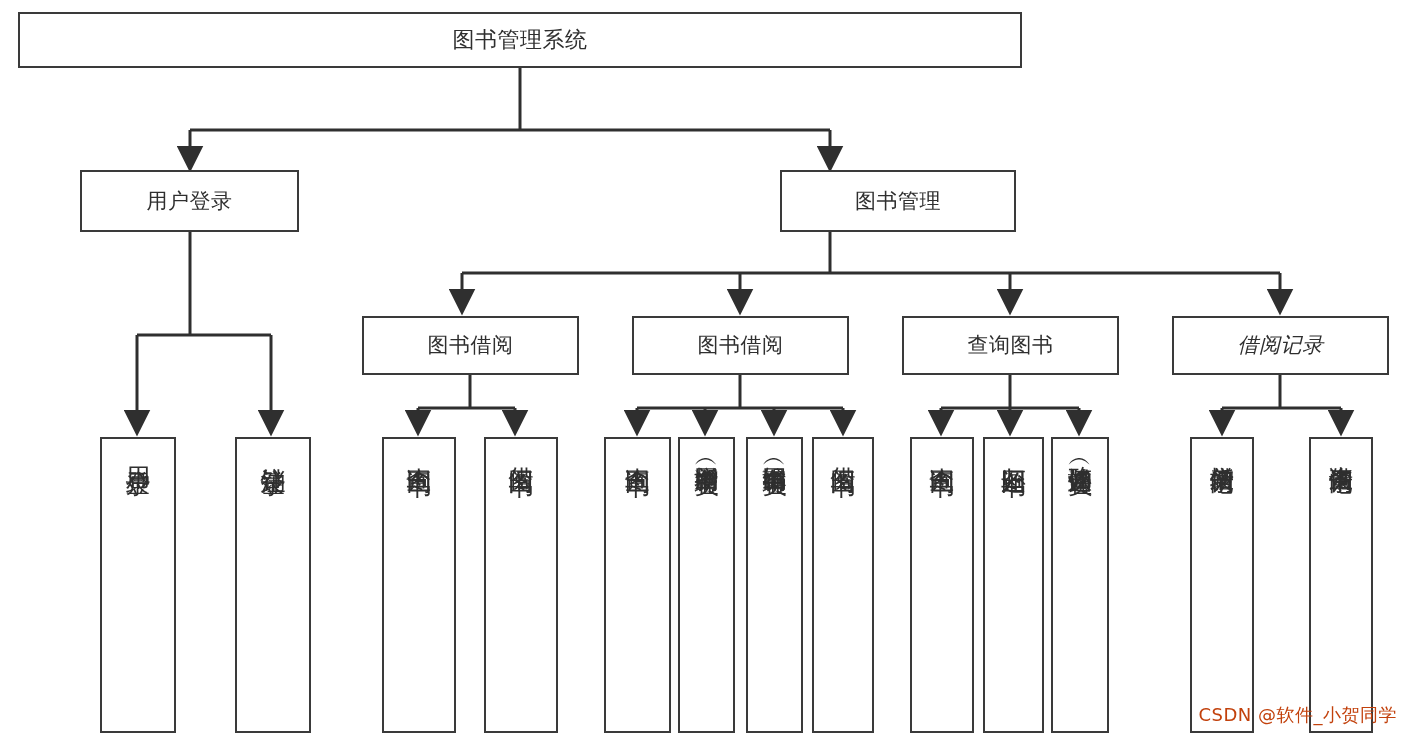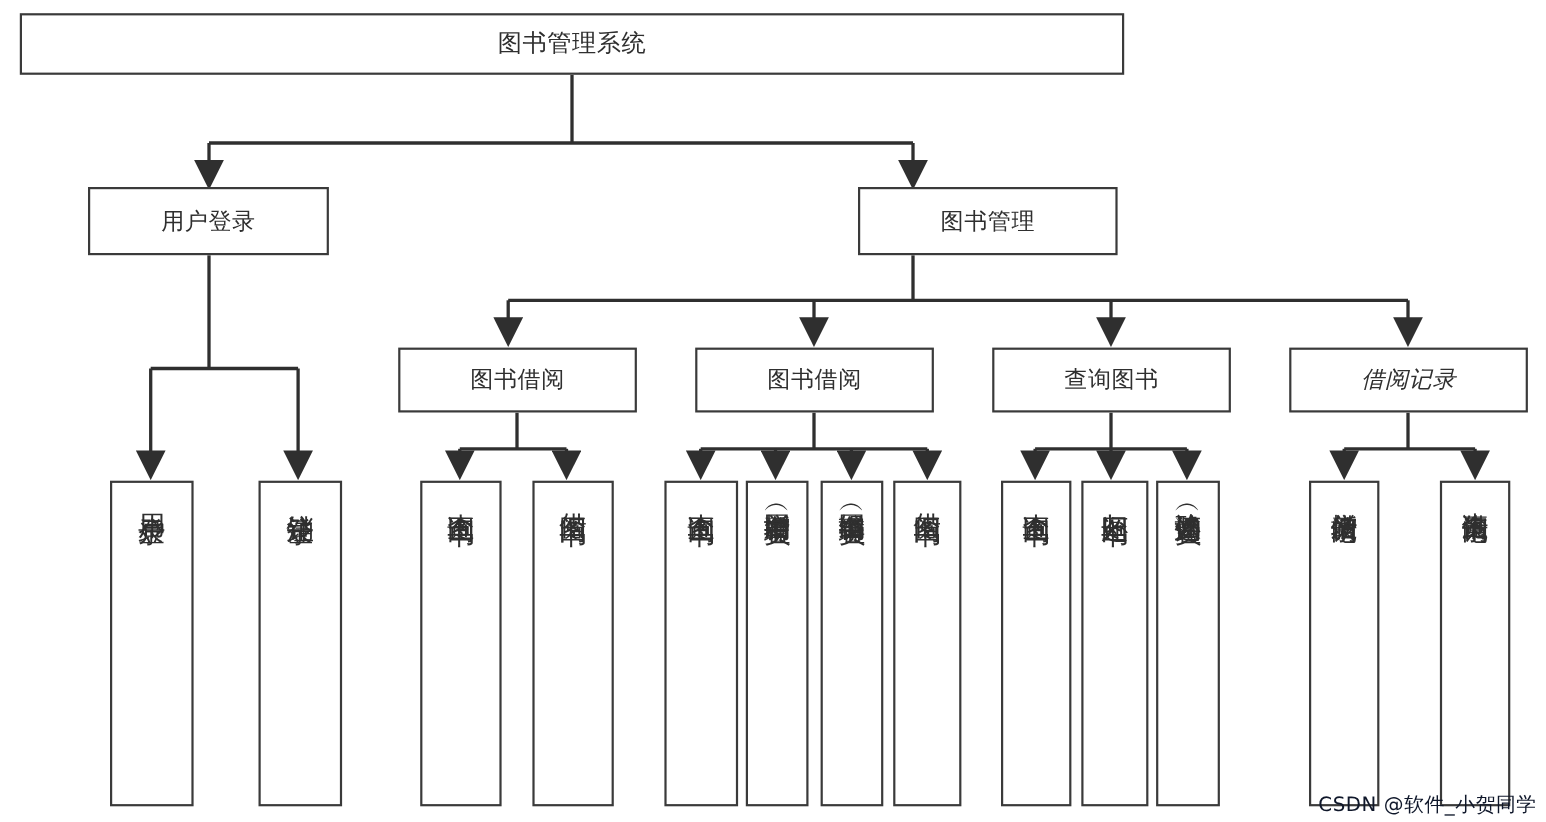--- a/index.html
+++ b/index.html
@@ -59,23 +59,23 @@
     white-space:nowrap;
     height:auto;
   }
   .node.v.narrow .label{
     font-size:24px;
     letter-spacing:1px;
   }
   .watermark{
     position:absolute;
     right:8px;
-    bottom:4px;
+    bottom:20px;
     font-size:18px;
-    color:#0f172a;
+    color:#c2410c;
     letter-spacing:0.5px;
     z-index:5;
     white-space:nowrap;
   }
 </style>
 </head>
 <body>
 
 <div id="canvas">
 

